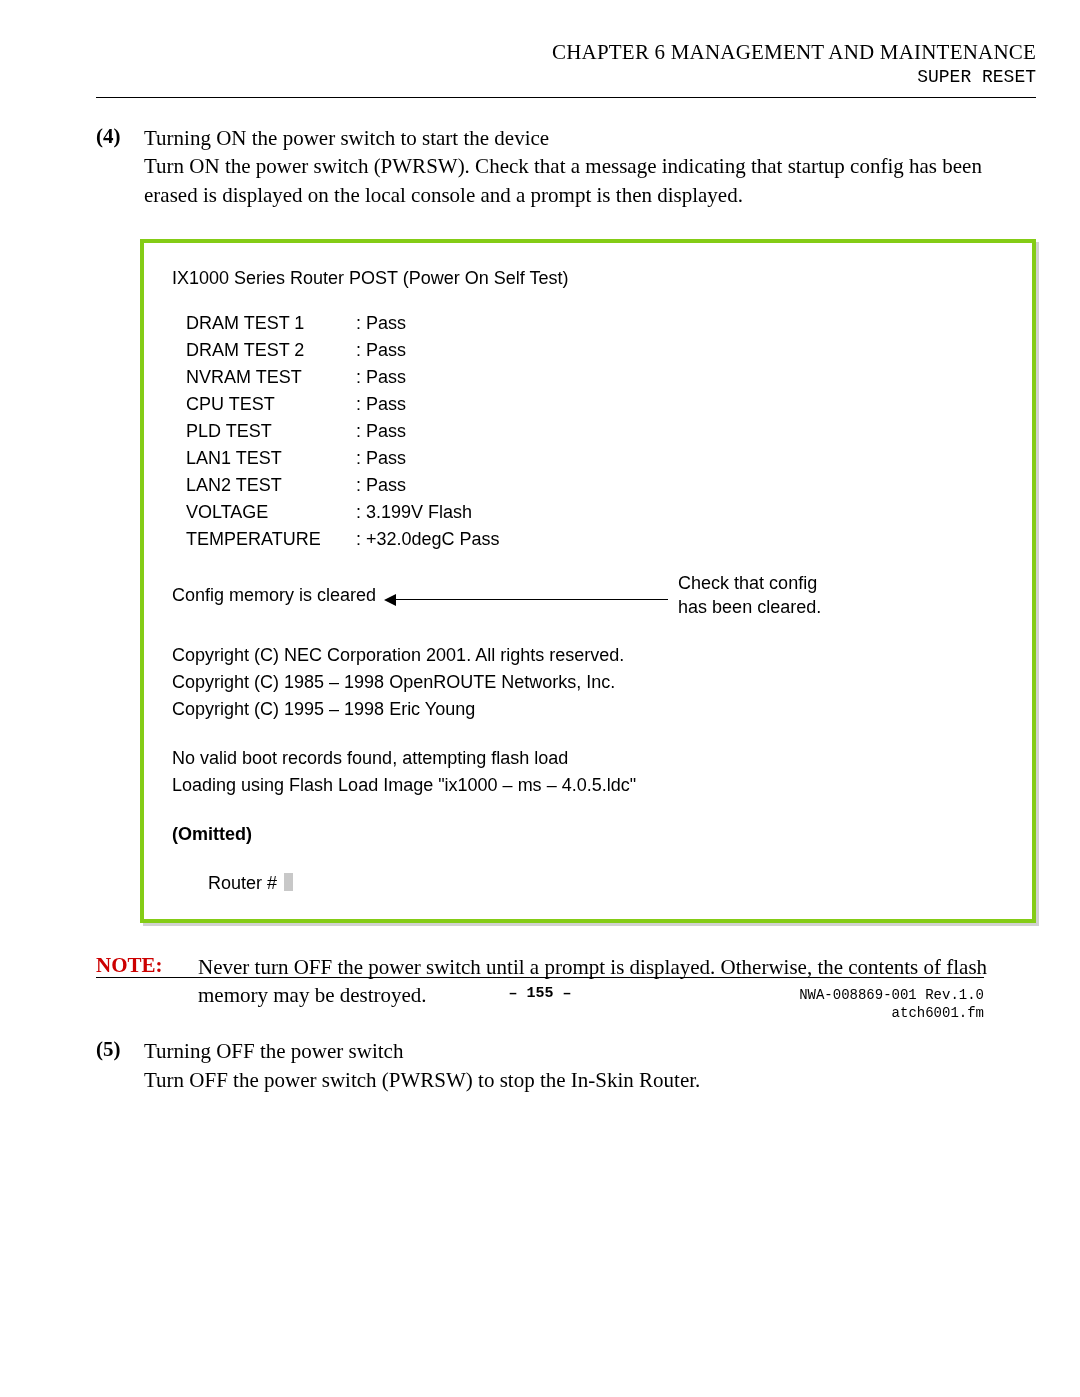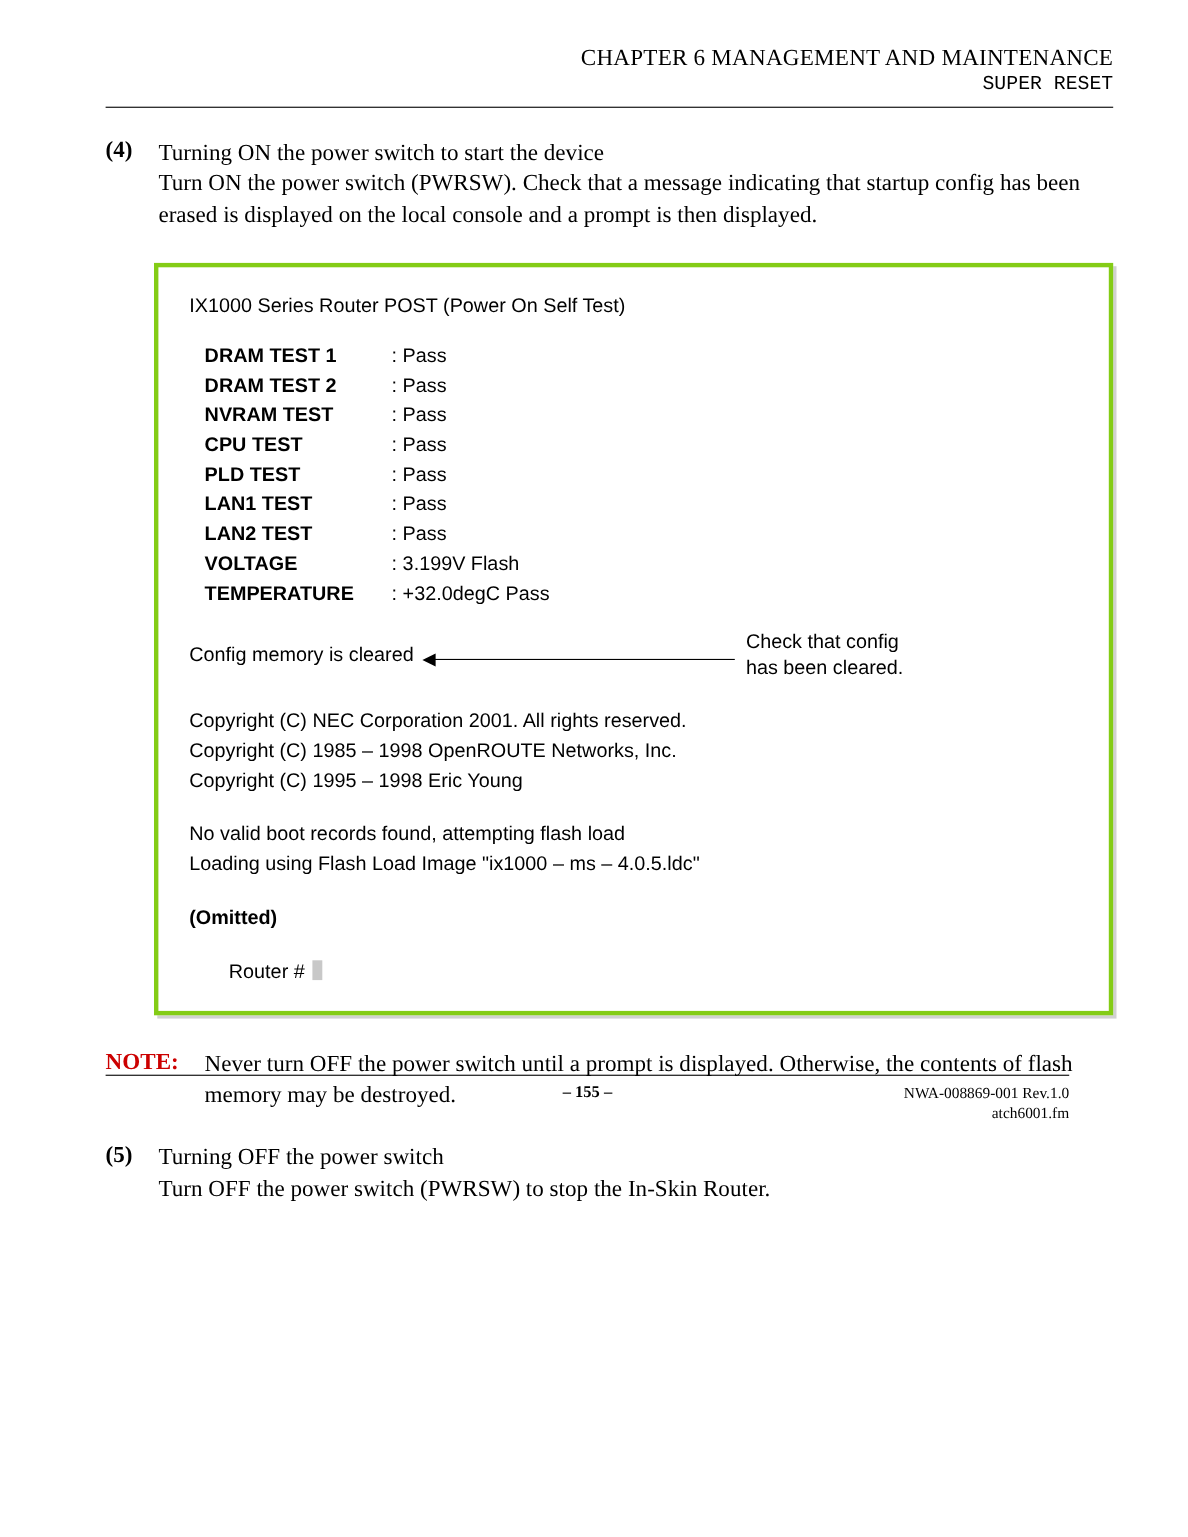--- a/index.html
+++ b/index.html
@@ -9,21 +9,21 @@
     width: 1080px;
     height: 1397px;
     font-family: "Times New Roman", Times, serif;
     color: #000;
   }
   .page {
     position: relative;
     width: 1080px;
     height: 1064px;
     box-sizing: border-box;
-    padding: 40px 68px 60px 96px;
+    padding: 40px 44px 60px 96px;
   }
   .header {
     text-align: right;
   }
   .chapter {
     font-size: 21px;
     letter-spacing: 0.2px;
   }
   .section-label {
     font-size: 18px;
@@ -76,21 +76,20 @@
   .post-table {
     margin-left: 14px;
     margin-top: 18px;
   }
   .post-row {
     display: flex;
   }
   .post-name {
     width: 170px;
     flex: 0 0 170px;
-    font-weight: bold;
   }
   .post-value::before {
     content: ": ";
   }
   .config-row {
     display: flex;
     align-items: center;
     margin-top: 18px;
     position: relative;
   }
@@ -133,44 +132,44 @@
   .cursor {
     display: inline-block;
     width: 9px;
     height: 18px;
     background: #c8c8c8;
     vertical-align: -2px;
     margin-left: 2px;
   }
   .note-row {
     display: flex;
-    gap: 14px;
+    gap: 26px;
     margin-top: 6px;
   }
   .note-label {
     width: 76px;
     flex: 0 0 76px;
     color: #cc0000;
     font-weight: bold;
     font-size: 21px;
   }
   .note-body {
     flex: 1 1 auto;
     font-size: 21px;
     line-height: 1.35;
   }
   .step5 {
     margin-top: 28px;
   }
   .footer {
     position: absolute;
     left: 96px;
-    right: 108px;
+    right: 96px;
     bottom: 42px;
-    font-family: Liberation Serif, serif;
+    font-family: Liberation Mono, monospace;
   }
   .footer-inner {
     display: flex;
     justify-content: space-between;
     align-items: flex-start;
     padding-top: 8px;
     font-size: 14px;
   }
   .page-num {
     position: absolute;

